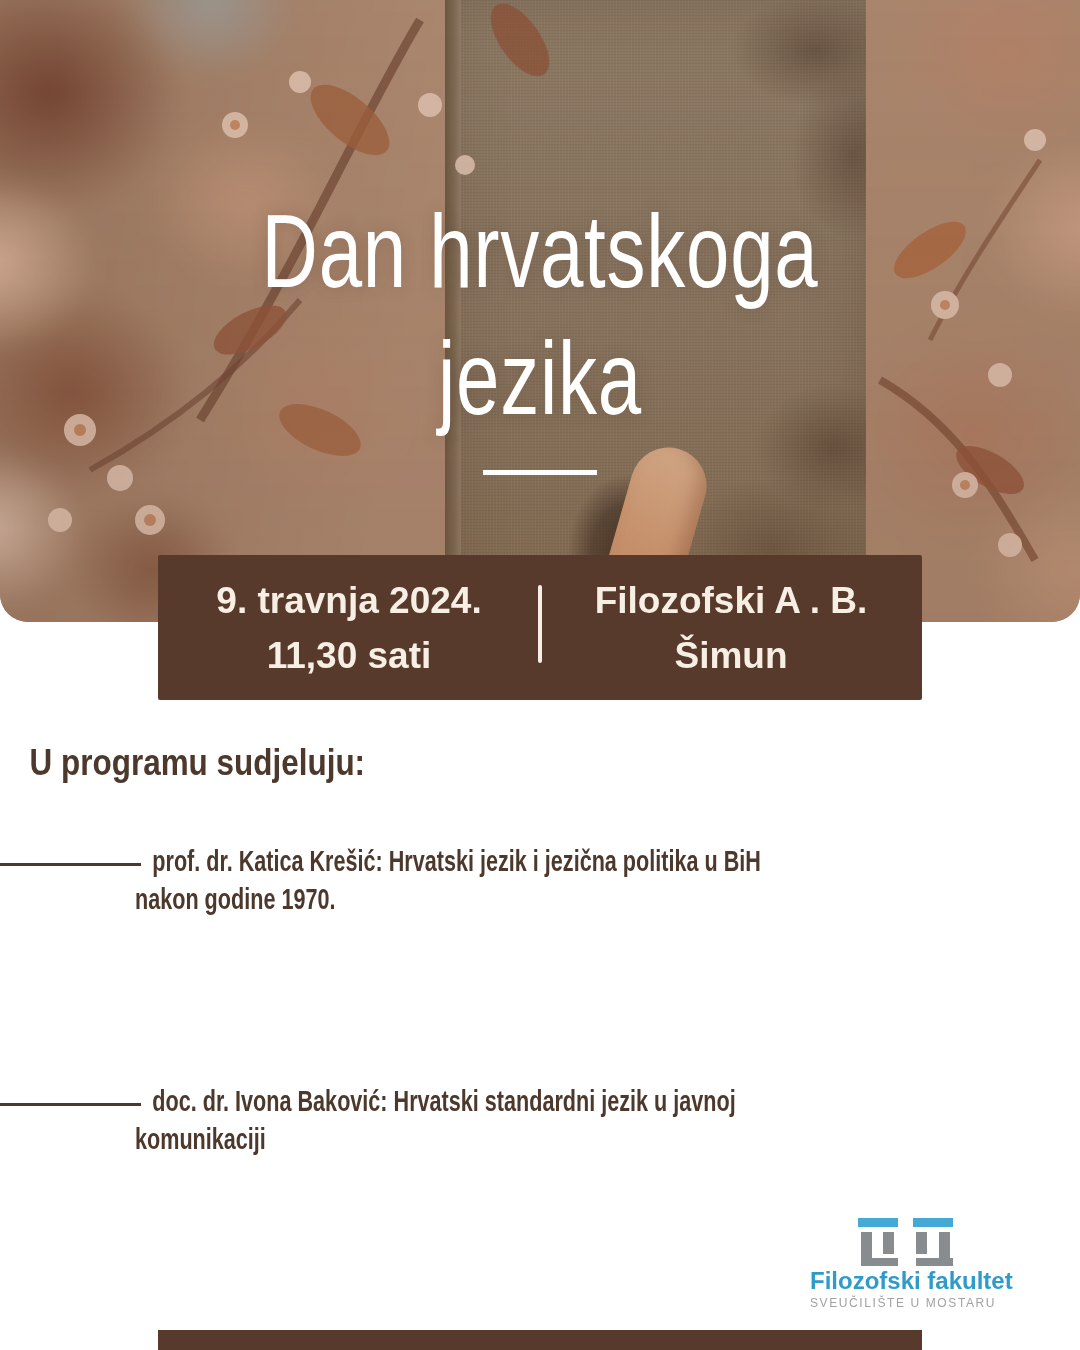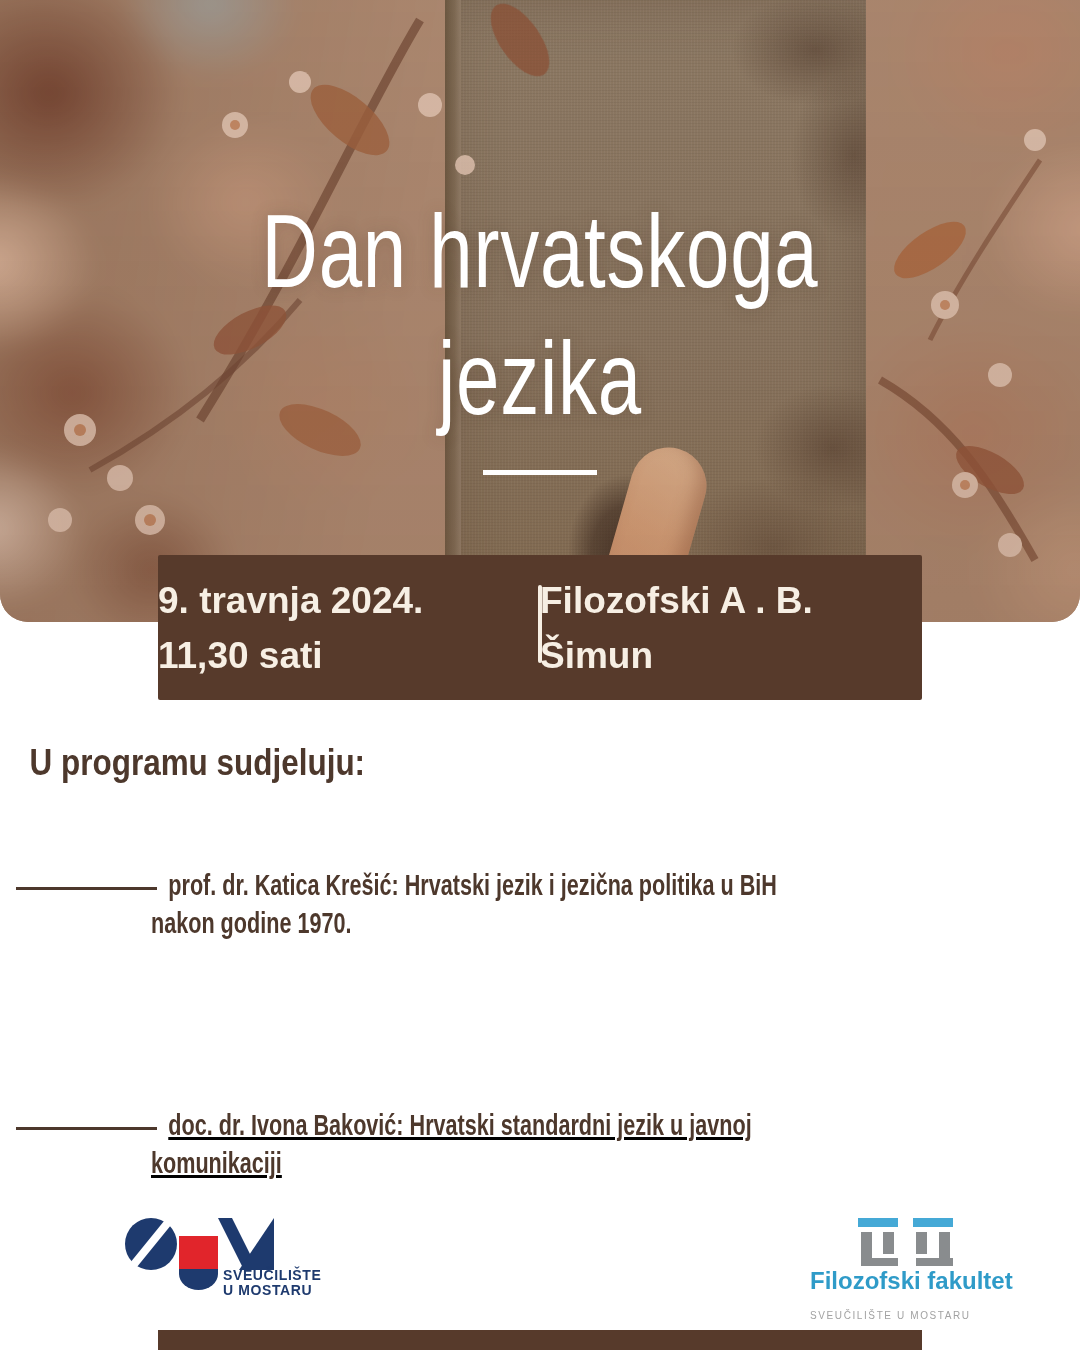--- a/index.html
+++ b/index.html
@@ -74,52 +74,52 @@
   .t-line{transform:scaleX(.75);transform-origin:50% 50%;white-space:nowrap;letter-spacing:1px;}
   .title-underline{
     position:absolute;left:483px;top:470px;width:114px;height:5px;background:#ffffff;z-index:5;
   }
   
   .banner{
     position:absolute;left:158px;top:555px;width:764px;height:145px;
     background:#573a2b;z-index:6;display:flex;align-items:center;border-radius:2px;
   }
   .banner-cell{
-    flex:1;text-align:left;color:#f7efe4;font-weight:bold;
+    flex:1;text-align:center;color:#f7efe4;font-weight:bold;
     font-size:37px;line-height:55px;
   }
   .banner-divider{
     position:absolute;left:380px;top:30px;width:4px;height:78px;
     background:#f7efe4;border-radius:2px;
   }
   
   .heading{
     position:absolute;left:0;right:0;top:742px;text-align:left;
     font-size:37px;font-weight:bold;color:#4d382c;
   }
   .heading span{display:inline-block;transform:scaleX(.85);white-space:nowrap;}
-  .p-item{position:absolute;left:16px;width:948px;height:80px;margin-top:24px;}
-  .i0{top:842px;} .i1{top:925px;} .i2{top:1002px;} .i3{top:1082px;text-decoration:underline;}
+  .p-item{position:absolute;left:0;width:948px;height:80px;}
+  .i0{top:842px;} .i1{top:925px;} .i2{top:1002px;} .i3{top:1082px;}
   .p-rule{position:absolute;left:0;top:21px;width:141px;height:3px;background:#4d382c;}
   .p-line{
     margin-left:135px;font-size:30px;font-weight:bold;color:#4d382c;
     line-height:38px;white-space:nowrap;transform:scaleX(.72);transform-origin:0 50%;
   }
   .p-line.first{text-indent:24px;}
   
   .sum-logo{position:absolute;left:122px;top:1216px;width:240px;height:85px;}
   .sum-mark{position:absolute;left:0;top:0;}
   .sum-text{
     position:absolute;left:101px;top:52px;color:#1e3a6e;font-weight:bold;
     font-size:14px;line-height:15px;letter-spacing:.6px;white-space:nowrap;
   }
   .ff-logo{position:absolute;left:810px;top:1218px;width:180px;height:85px;text-align:left;}
   .ff-mark{display:block;margin:0 auto;}
   .ff-name{color:#2f9bc8;font-weight:bold;font-size:24px;line-height:26px;white-space:nowrap;}
-  .ff-sub{color:#a2a2a2;font-size:10px;letter-spacing:1.6px;margin-top:16px;white-space:nowrap;}
+  .ff-sub{color:#a2a2a2;font-size:12px;letter-spacing:1.6px;margin-top:2px;white-space:nowrap;}
   
   .bottom-bar{position:absolute;left:158px;top:1330px;width:764px;height:20px;background:#573a2b;}
 </style>
 </head>
 <body>
 
 <div id="poster">
 
   <div class="photo">
     <div class="photo-bokeh"></div>
@@ -194,34 +194,20 @@
     <div class="p-rule"></div>
     <div class="p-line first">prof. dr. Katica Krešić: Hrvatski jezik i jezična politika u BiH</div>
     <div class="p-line">nakon godine 1970.</div>
   </div>
   <div class="p-item i3">
     <div class="p-rule"></div>
     <div class="p-line first">doc. dr. Ivona Baković: Hrvatski standardni jezik u javnoj</div>
     <div class="p-line">komunikaciji</div>
   </div>
 
-  <div class="sum-logo">
-    <svg class="sum-mark" width="160" height="78" viewBox="0 0 160 78">
-      <circle cx="29" cy="28" r="26" fill="#1e3a6e"></circle>
-      <line x1="48" y1="4" x2="9" y2="52" stroke="#ffffff" stroke-width="8"></line>
-      <rect x="57" y="20" width="39" height="33" fill="#e1252b"></rect>
-      <path d="M57 53 h39 v5 a19.5 16 0 0 1 -39 0 z" fill="#1e3a6e"></path>
-      <polygon points="96,2 110,2 136,54 122,54" fill="#1e3a6e"></polygon>
-      <polygon points="152,2 152,54 117,54" fill="#1e3a6e"></polygon>
-    </svg>
-    <div class="sum-text">
-      <div>SVEUČILIŠTE</div>
-      <div>U MOSTARU</div>
-    </div>
-  </div>
 
   <div class="ff-logo">
     <svg class="ff-mark" width="134" height="50" viewBox="0 0 134 50">
       <g>
         <rect x="25" y="0" width="40" height="9" fill="#45a9d6"></rect>
         <rect x="28" y="14" width="11" height="34" fill="#898c8e"></rect>
         <rect x="50" y="14" width="11" height="22" fill="#898c8e"></rect>
         <rect x="28" y="40" width="37" height="8" fill="#898c8e"></rect>
       </g>
       <g>

